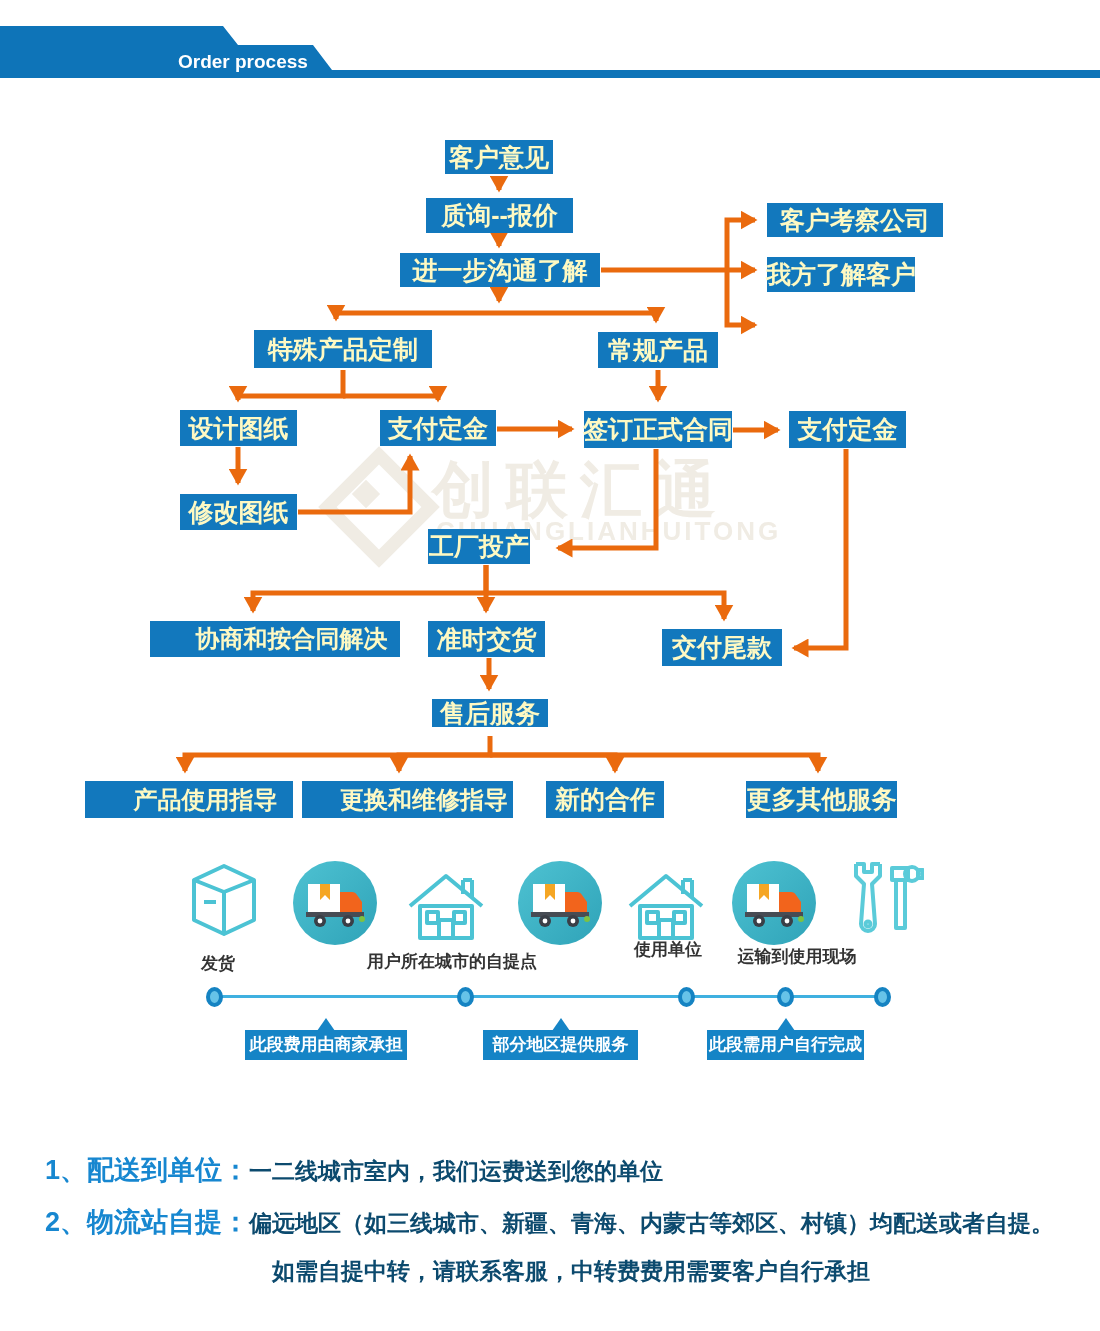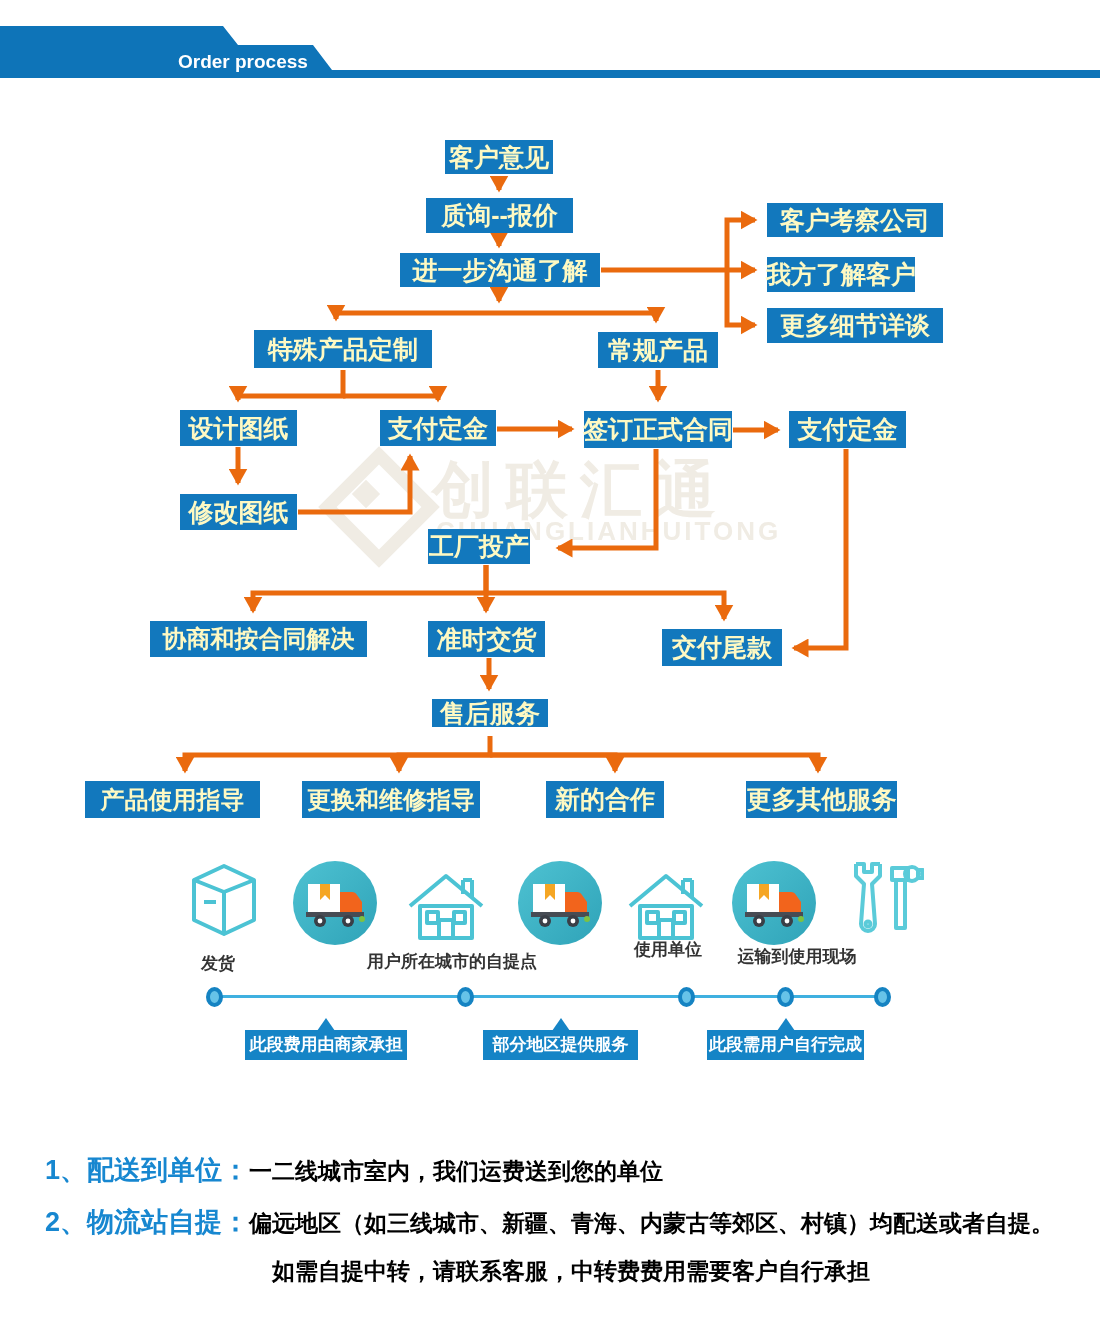--- a/index.html
+++ b/index.html
@@ -17,39 +17,39 @@
   .wm-cn{left:432px;top:448px;font-size:62px;font-weight:bold;letter-spacing:12px;}
   .wm-en{left:436px;top:516px;font-size:26px;font-weight:bold;letter-spacing:3px;}
   .wm-logo{left:322px;top:450px;width:88px;height:88px;}
   .wm-logo .d1{position:absolute;left:14px;top:14px;width:60px;height:60px;border:13px solid #f0ece4;transform:rotate(45deg);}
   .wm-logo .d2{position:absolute;left:34px;top:34px;width:20px;height:20px;background:#f0ece4;transform:rotate(45deg);}
 
   
   svg.arrows{position:absolute;left:0;top:0;z-index:1;}
   .node{position:absolute;z-index:2;background:#1278bd;color:#fef9c3;display:flex;align-items:center;justify-content:center;
         font-size:25px;font-weight:bold;white-space:nowrap;}
-  .node.small{font-size:24px;}
+  .node.small{font-size:24px;padding-left:33px;}
 
   
   .licon{position:absolute;z-index:2;}
   .llabel{position:absolute;z-index:2;color:#333;font-size:17px;font-weight:bold;transform:translateX(-50%);white-space:nowrap;}
 
   
   .tl-line{position:absolute;left:214px;top:995px;width:668px;height:3px;background:#3fb0e0;z-index:1;}
   .tl-dot{position:absolute;width:17px;height:20px;box-sizing:border-box;border:4px solid #1583c2;background:#67c3e8;border-radius:50%;z-index:2;}
   .tag{position:absolute;top:1030px;height:30px;line-height:30px;background:#1584c6;color:#fff;text-align:center;
        font-size:17px;font-weight:bold;z-index:2;}
   .tag .ptr{position:absolute;top:-12px;left:50%;margin-left:-9px;width:0;height:0;
        border-left:9px solid transparent;border-right:9px solid transparent;border-bottom:13px solid #1584c6;}
 
   
   .notice-title{position:absolute;left:45px;top:1076px;color:#1787d0;font-size:37px;font-weight:bold;letter-spacing:2px;}
   .nline{position:absolute;white-space:nowrap;}
   .nlabel{color:#1787d0;font-size:27px;font-weight:bold;}
-  .ntext{color:#000000;font-size:23px;font-weight:bold;text-align:right;}
+  .ntext{color:#0c4a6e;font-size:23px;font-weight:bold;text-align:right;}
 </style>
 </head>
 <body>
 
 <div class="canvas">
 
   <div class="banner">
     <span class="en">Order process</span>
   </div>
 
@@ -98,21 +98,20 @@
       <path d="M490,755 L615,755 L615,771" marker-end="url(#ah)"></path>
       <path d="M490,755 L818,755 L818,771" marker-end="url(#ah)"></path>
     </g>
   </svg>
 
   <div class="node" style="left:445px;top:140px;width:108px;height:34px">客户意见</div>
   <div class="node" style="left:426px;top:198px;width:147px;height:35px">质询--报价</div>
   <div class="node" style="left:400px;top:253px;width:200px;height:34px">进一步沟通了解</div>
   <div class="node" style="left:767px;top:203px;width:176px;height:34px">客户考察公司</div>
   <div class="node" style="left:767px;top:257px;width:148px;height:35px">我方了解客户</div>
-  <div class="node" style="left:767px;top:308px;width:176px;height:35px">更多细节详谈</div>
   <div class="node" style="left:254px;top:330px;width:178px;height:38px">特殊产品定制</div>
   <div class="node" style="left:598px;top:332px;width:120px;height:36px">常规产品</div>
   <div class="node" style="left:180px;top:410px;width:117px;height:36px">设计图纸</div>
   <div class="node" style="left:380px;top:410px;width:116px;height:36px">支付定金</div>
   <div class="node" style="left:584px;top:411px;width:148px;height:37px">签订正式合同</div>
   <div class="node" style="left:789px;top:411px;width:117px;height:37px">支付定金</div>
   <div class="node" style="left:180px;top:494px;width:117px;height:36px">修改图纸</div>
   <div class="node" style="left:428px;top:529px;width:102px;height:35px">工厂投产</div>
   <div class="node small" style="left:150px;top:621px;width:217px;height:36px">协商和按合同解决</div>
   <div class="node" style="left:428px;top:621px;width:117px;height:36px">准时交货</div>

